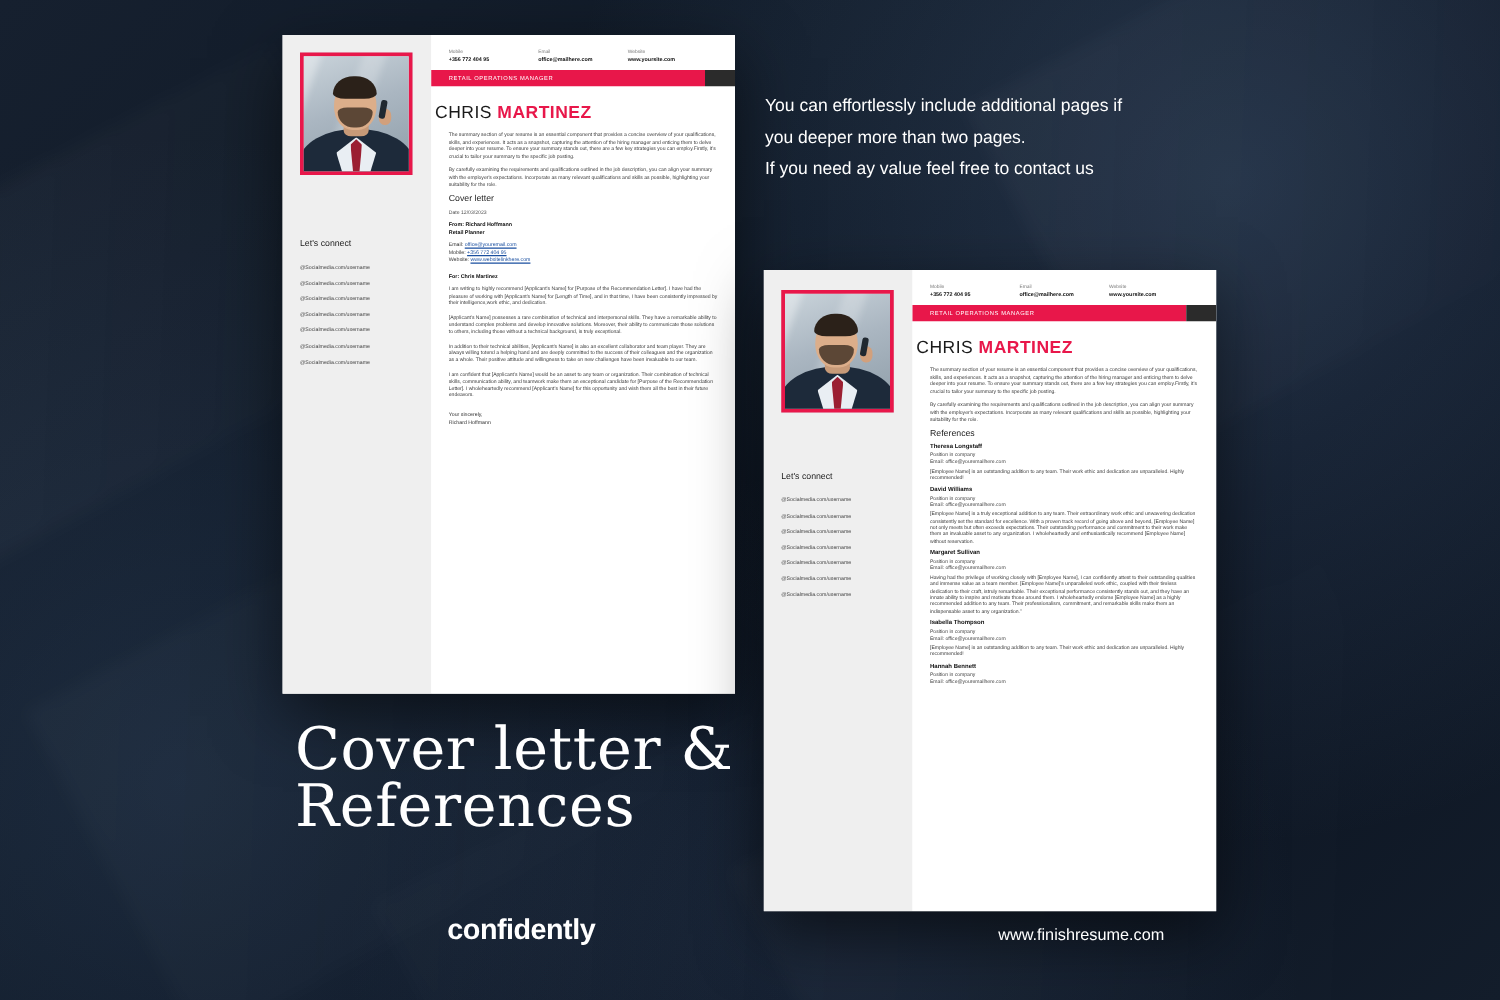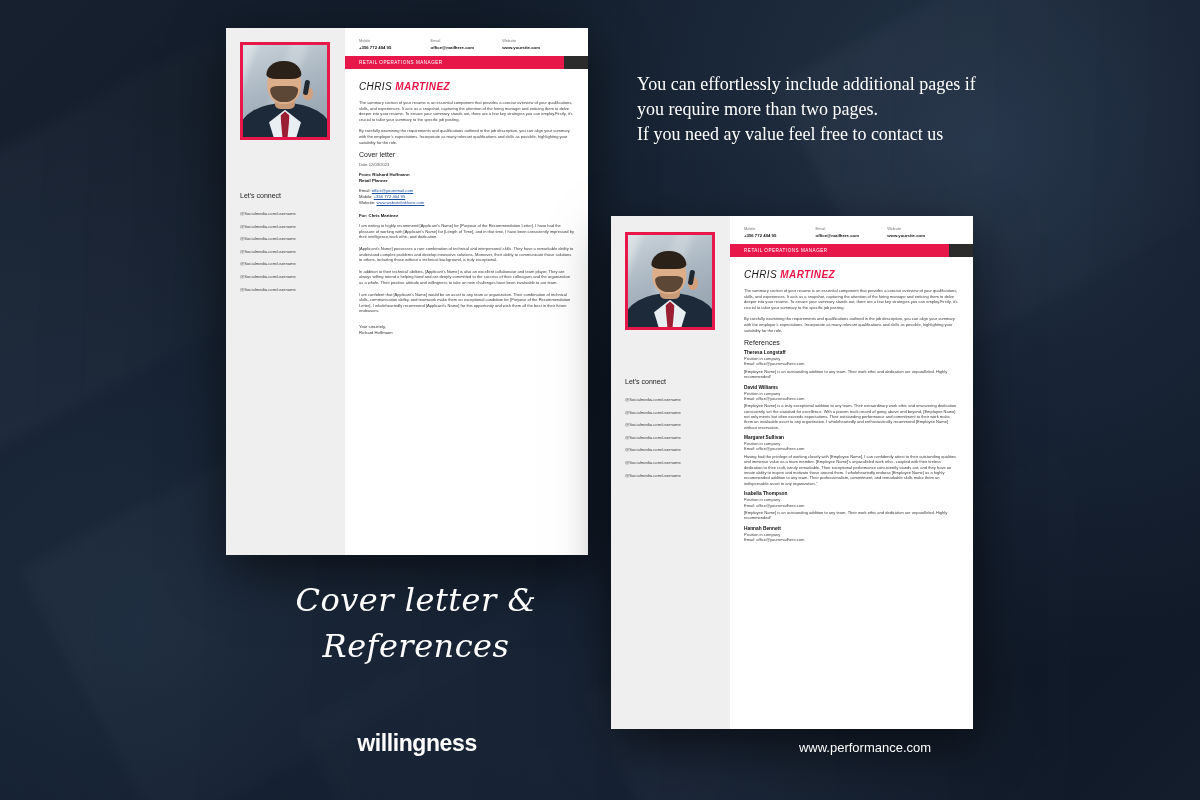--- a/index.html
+++ b/index.html
@@ -194,26 +194,25 @@
     height: 13px;
     background: #2b2b2b;
   }
   .role-text {
     color: #fff;
     font-size: 4.6px;
     letter-spacing: .5px;
   }
 
   .name {
-    padding: 12px 14px 0 14px;
-    font-size: 10px;
+    padding: 12px 14px 0 3px;
+    font-size: 14px;
     letter-spacing: .4px;
     color: #1a1a1a;
     font-weight: 400;
-    font-style: italic;
   }
   .name .last { color: #e8174a; font-weight: bold; }
   .name .first { font-weight: 400; }
 
   .body-pad { padding: 8px 14px 0 14px; }
   p.para {
     margin: 0 0 6px 0;
     font-size: 4.05px;
     line-height: 5.6px;
     color: #3a3a3a;
@@ -249,46 +248,44 @@
   .ref-meta { font-size: 4.05px; color: #444; line-height: 5.3px; }
   .ref-quote { font-size: 4.05px; color: #3a3a3a; line-height: 5.4px; margin-top: 2px; }
 
   
   .promo {
     position: absolute;
     left: 612px;
     top: 72px;
     width: 400px;
     color: #ffffff;
-    font-size: 18px;
+    font-size: 14px;
     line-height: 25px;
-    font-family: Liberation Serif, serif;
-    margin-left: 25px;
+    font-family: Liberation Sans, sans-serif;
   }
   .promo a, .promo .mail {
     color: #ffffff;
     text-decoration: underline;
     text-decoration-color: #e8a23a;
     color: #f0b355;
   }
 
   
   .big-title {
     position: absolute;
     left: 236px;
     top: 577px;
     width: 360px;
-    text-align: center;
+    text-align: left;
     color: #ffffff;
     font-family: "DejaVu Serif", serif;
-    font-size: 32px;
+    font-size: 47px;
     line-height: 46px;
     font-weight: 400;
     letter-spacing: .5px;
-    font-style: italic;
   }
   .brand {
     position: absolute;
     left: 232px;
     top: 730px;
     width: 370px;
     text-align: center;
     color: #ffffff;
     font-size: 23px;
     font-weight: bold;
@@ -499,24 +496,24 @@
             <div class="ref-meta">Position in company</div>
             <div class="ref-meta">Email: office@youremailhere.com</div>
           </div>
         </div>
       </div>
     </div>
   </div>
 
   <div class="promo">
     <div>You can effortlessly include additional pages if</div>
-    <div>you require more than two pages.</div>
+    <div>you deeper more than two pages.</div>
     <div>If you need ay value feel free to contact us</div>
   </div>
 
   <div class="big-title">
     <div>Cover letter &amp;</div>
     <div>References</div>
   </div>
 
-  <div class="brand">willingness</div>
-  <div class="site">www.performance.com</div>
+  <div class="brand">confidently</div>
+  <div class="site">www.finishresume.com</div>
 </div>
 
 </body></html>

